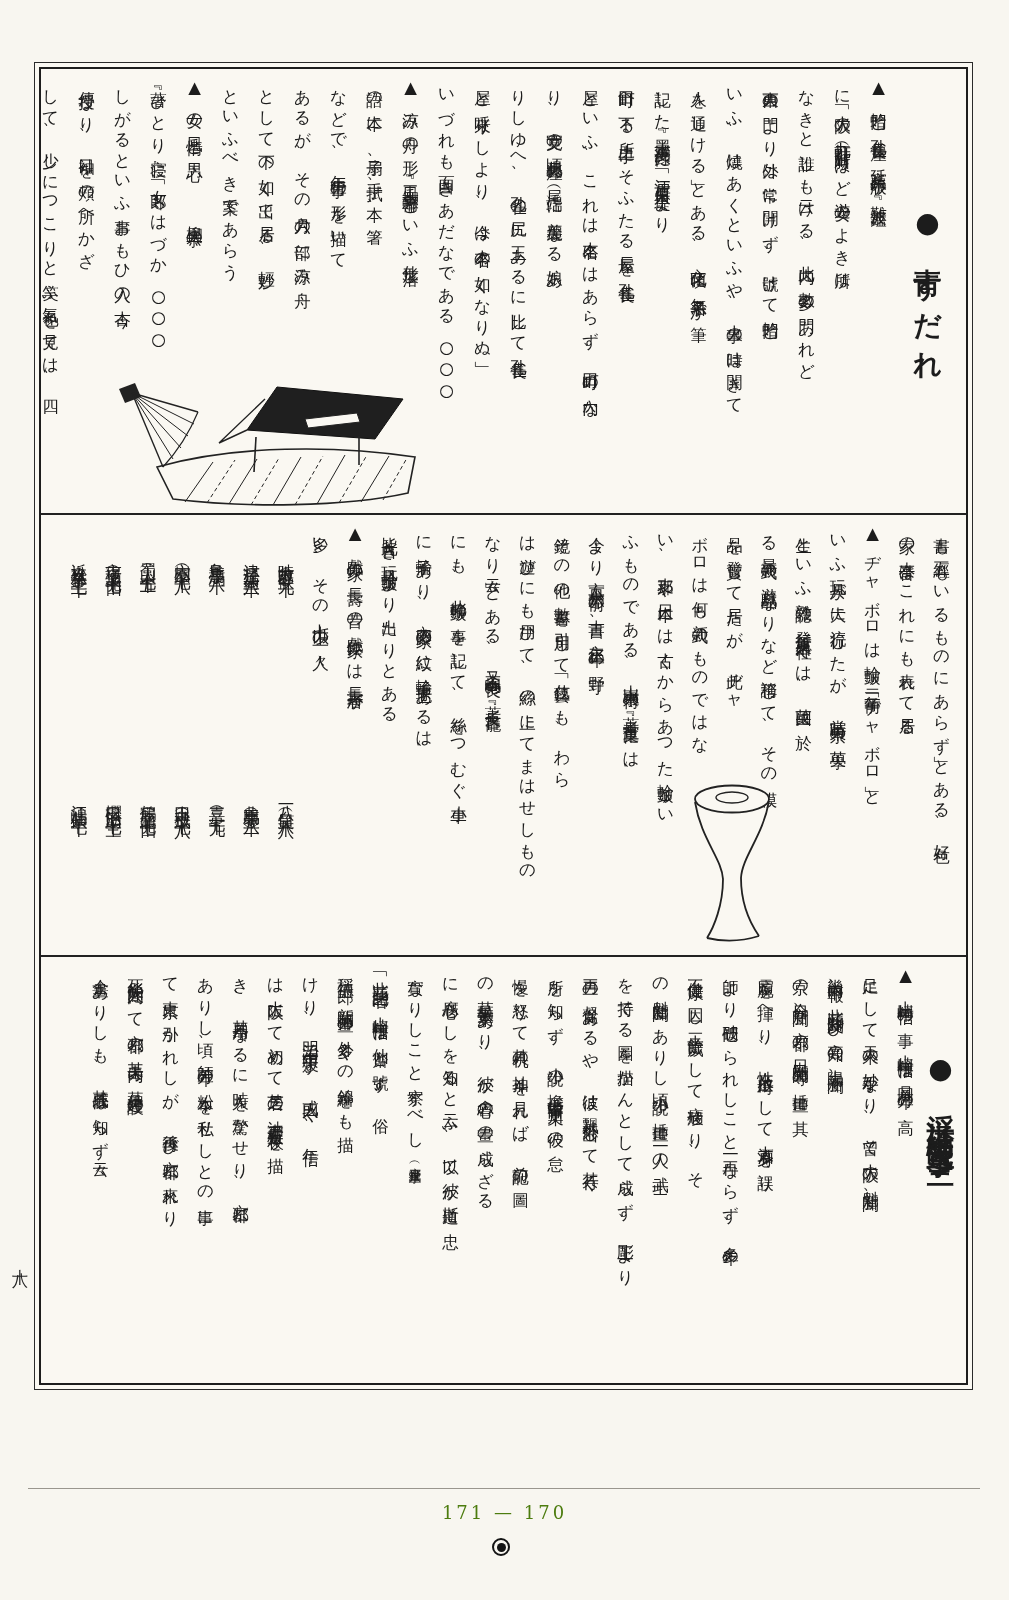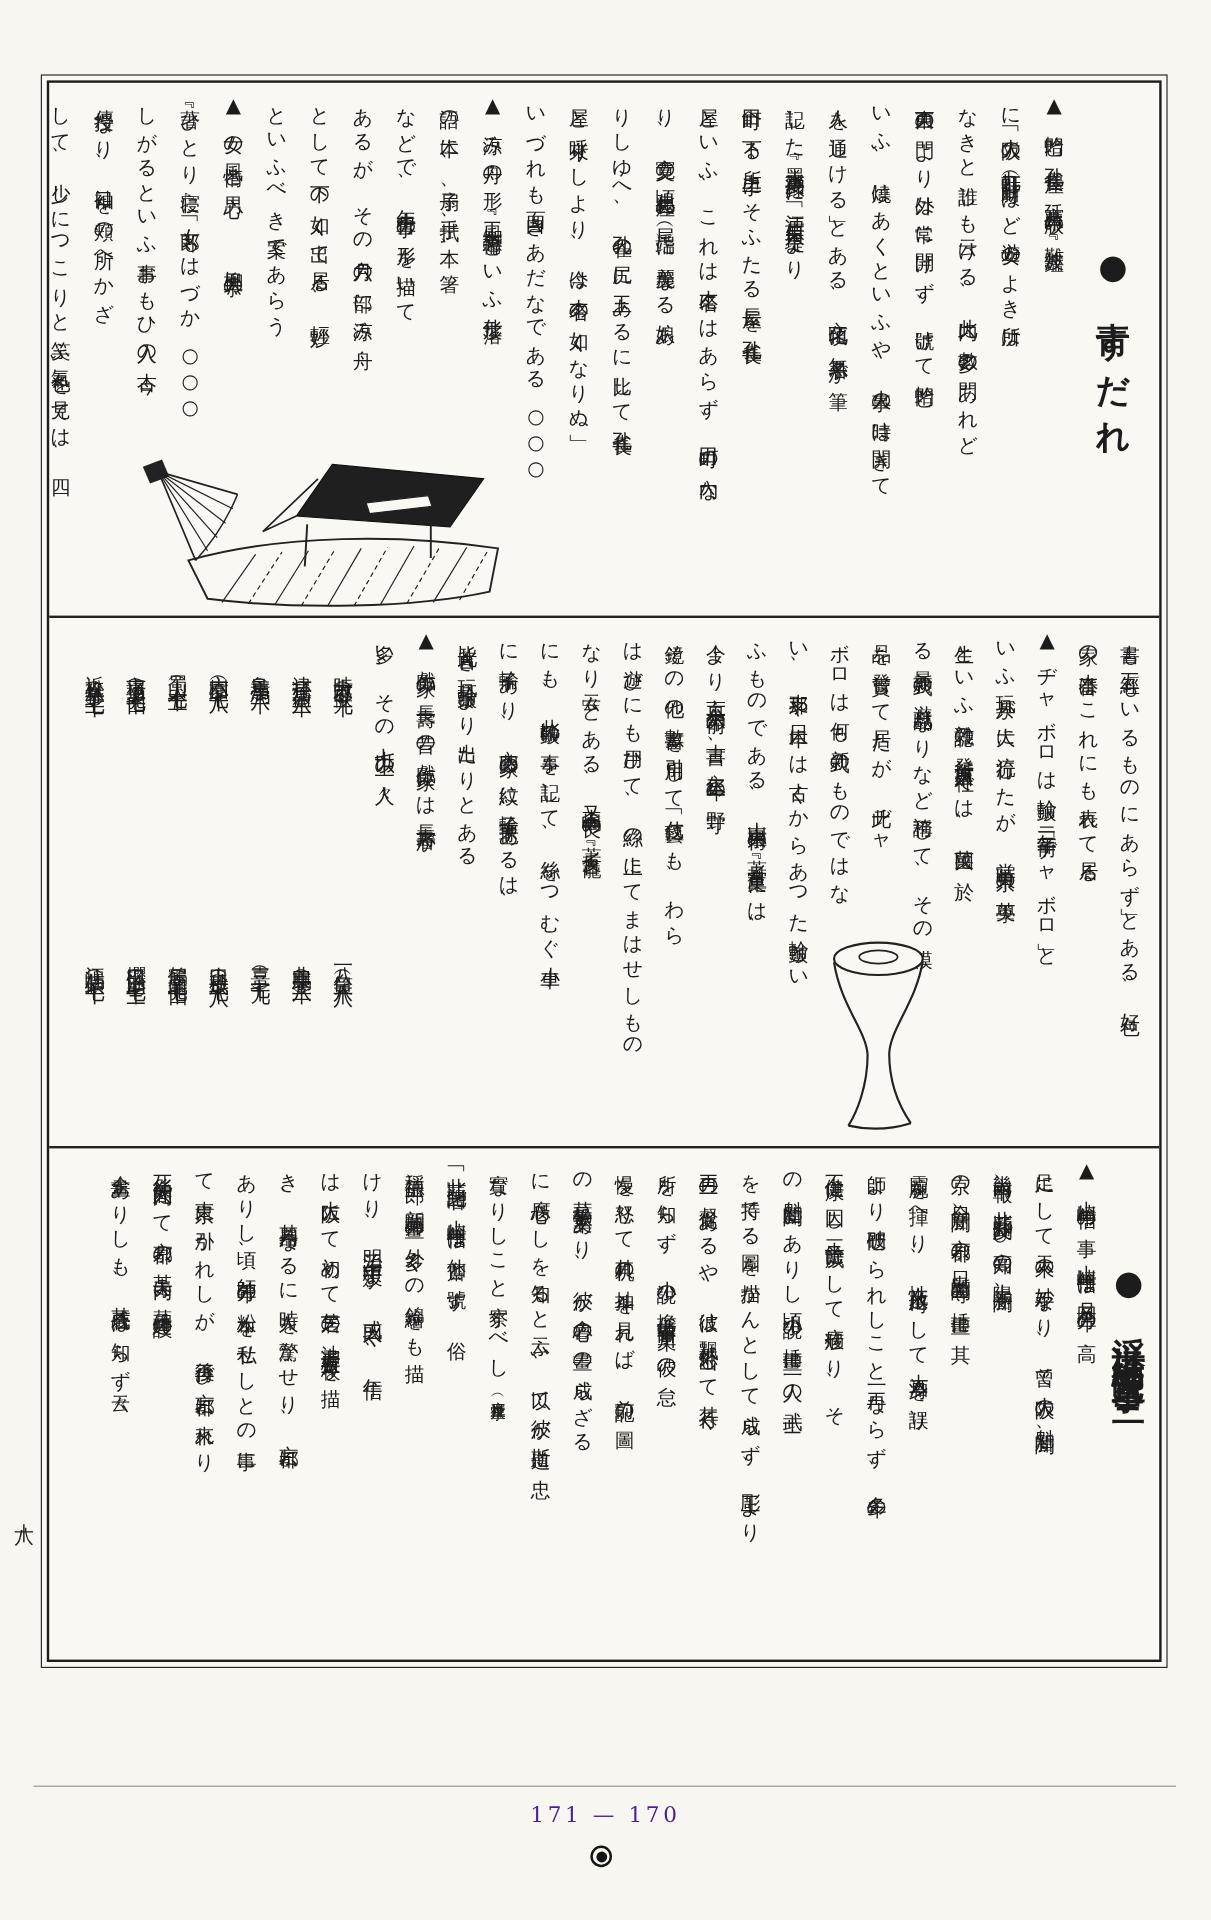--- a/index.html
+++ b/index.html
@@ -43,21 +43,21 @@
     position:absolute;left:9px;top:1256px;
     writing-mode:vertical-rl;text-orientation:upright;
     font-size:16px;letter-spacing:4px;color:#222;
   }
   .foot-rule{
     position:absolute;left:28px;top:1488px;width:952px;height:0;
     border-top:1px solid #9a968e;
   }
   .page-numbers{
     position:absolute;left:0;top:1502px;width:100%;
-    text-align:center;font-size:18px;letter-spacing:3px;color:#4c1d95;
+    text-align:center;font-size:18px;letter-spacing:3px;color:#4d7c0f;
   }
   .bullseye{
     position:absolute;left:492px;top:1538px;width:18px;height:18px;
     border:2px solid #141414;border-radius:50%;box-sizing:border-box;
   }
   .bullseye::after{
     content:"";position:absolute;left:2.5px;top:2.5px;width:9px;height:9px;
     border-radius:50%;background:#141414;
   }
   line,path,ellipse,polygon,polyline{vector-effect:non-scaling-stroke;}

